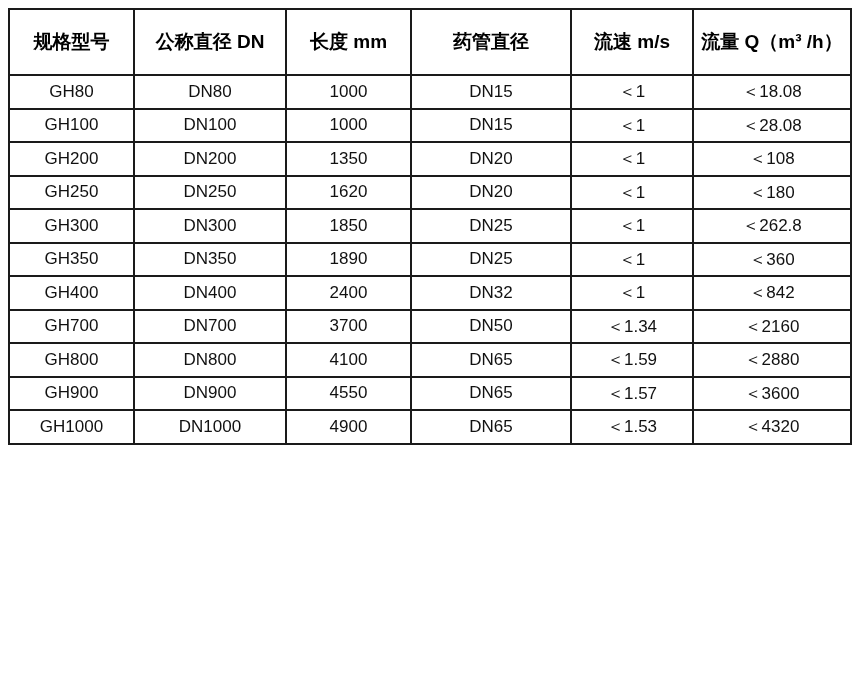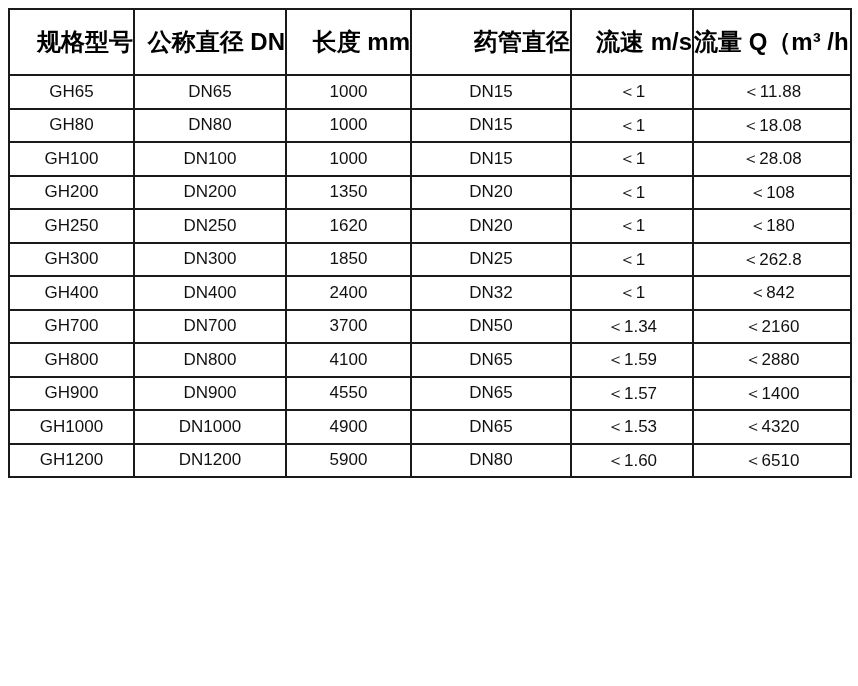--- a/index.html
+++ b/index.html
@@ -22,24 +22,23 @@
   table.spec-table th,
   table.spec-table td {
     border: 2px solid #1a1a1a;
     text-align: center;
     vertical-align: middle;
     white-space: nowrap;
     overflow: hidden;
   }
   table.spec-table th {
     height: 66px;
-    font-size: 24px;
+    font-size: 19px;
     font-weight: bold;
     color: #000000;
-    text-align: right;
   }
   table.spec-table td {
     height: 33.5px;
     font-size: 17px;
     font-weight: normal;
     color: #111111;
   }
   
   col.c0 { width: 125px; }
   col.c1 { width: 152px; }
@@ -65,28 +64,20 @@
       <tr>
         <th>规格型号</th>
         <th>公称直径 DN</th>
         <th>长度 mm</th>
         <th>药管直径</th>
         <th>流速 m/s</th>
         <th>流量 Q（m³ /h）</th>
       </tr>
     </thead>
     <tbody id="spec-tbody">
-        <tr>
-          <td>GH65</td>
-          <td>DN65</td>
-          <td>1000</td>
-          <td>DN15</td>
-          <td>＜1</td>
-          <td>＜11.88</td>
-        </tr>
         <tr>
           <td>GH80</td>
           <td>DN80</td>
           <td>1000</td>
           <td>DN15</td>
           <td>＜1</td>
           <td>＜18.08</td>
         </tr>
         <tr>
           <td>GH100</td>
@@ -114,20 +105,28 @@
         </tr>
         <tr>
           <td>GH300</td>
           <td>DN300</td>
           <td>1850</td>
           <td>DN25</td>
           <td>＜1</td>
           <td>＜262.8</td>
         </tr>
         <tr>
+          <td>GH350</td>
+          <td>DN350</td>
+          <td>1890</td>
+          <td>DN25</td>
+          <td>＜1</td>
+          <td>＜360</td>
+        </tr>
+        <tr>
           <td>GH400</td>
           <td>DN400</td>
           <td>2400</td>
           <td>DN32</td>
           <td>＜1</td>
           <td>＜842</td>
         </tr>
         <tr>
           <td>GH700</td>
           <td>DN700</td>
@@ -143,33 +142,25 @@
           <td>DN65</td>
           <td>＜1.59</td>
           <td>＜2880</td>
         </tr>
         <tr>
           <td>GH900</td>
           <td>DN900</td>
           <td>4550</td>
           <td>DN65</td>
           <td>＜1.57</td>
-          <td>＜1400</td>
+          <td>＜3600</td>
         </tr>
         <tr>
           <td>GH1000</td>
           <td>DN1000</td>
           <td>4900</td>
           <td>DN65</td>
           <td>＜1.53</td>
           <td>＜4320</td>
         </tr>
-        <tr>
-          <td>GH1200</td>
-          <td>DN1200</td>
-          <td>5900</td>
-          <td>DN80</td>
-          <td>＜1.60</td>
-          <td>＜6510</td>
-        </tr>
       </tbody>
   </table>
 </div>
 
 </body></html>

